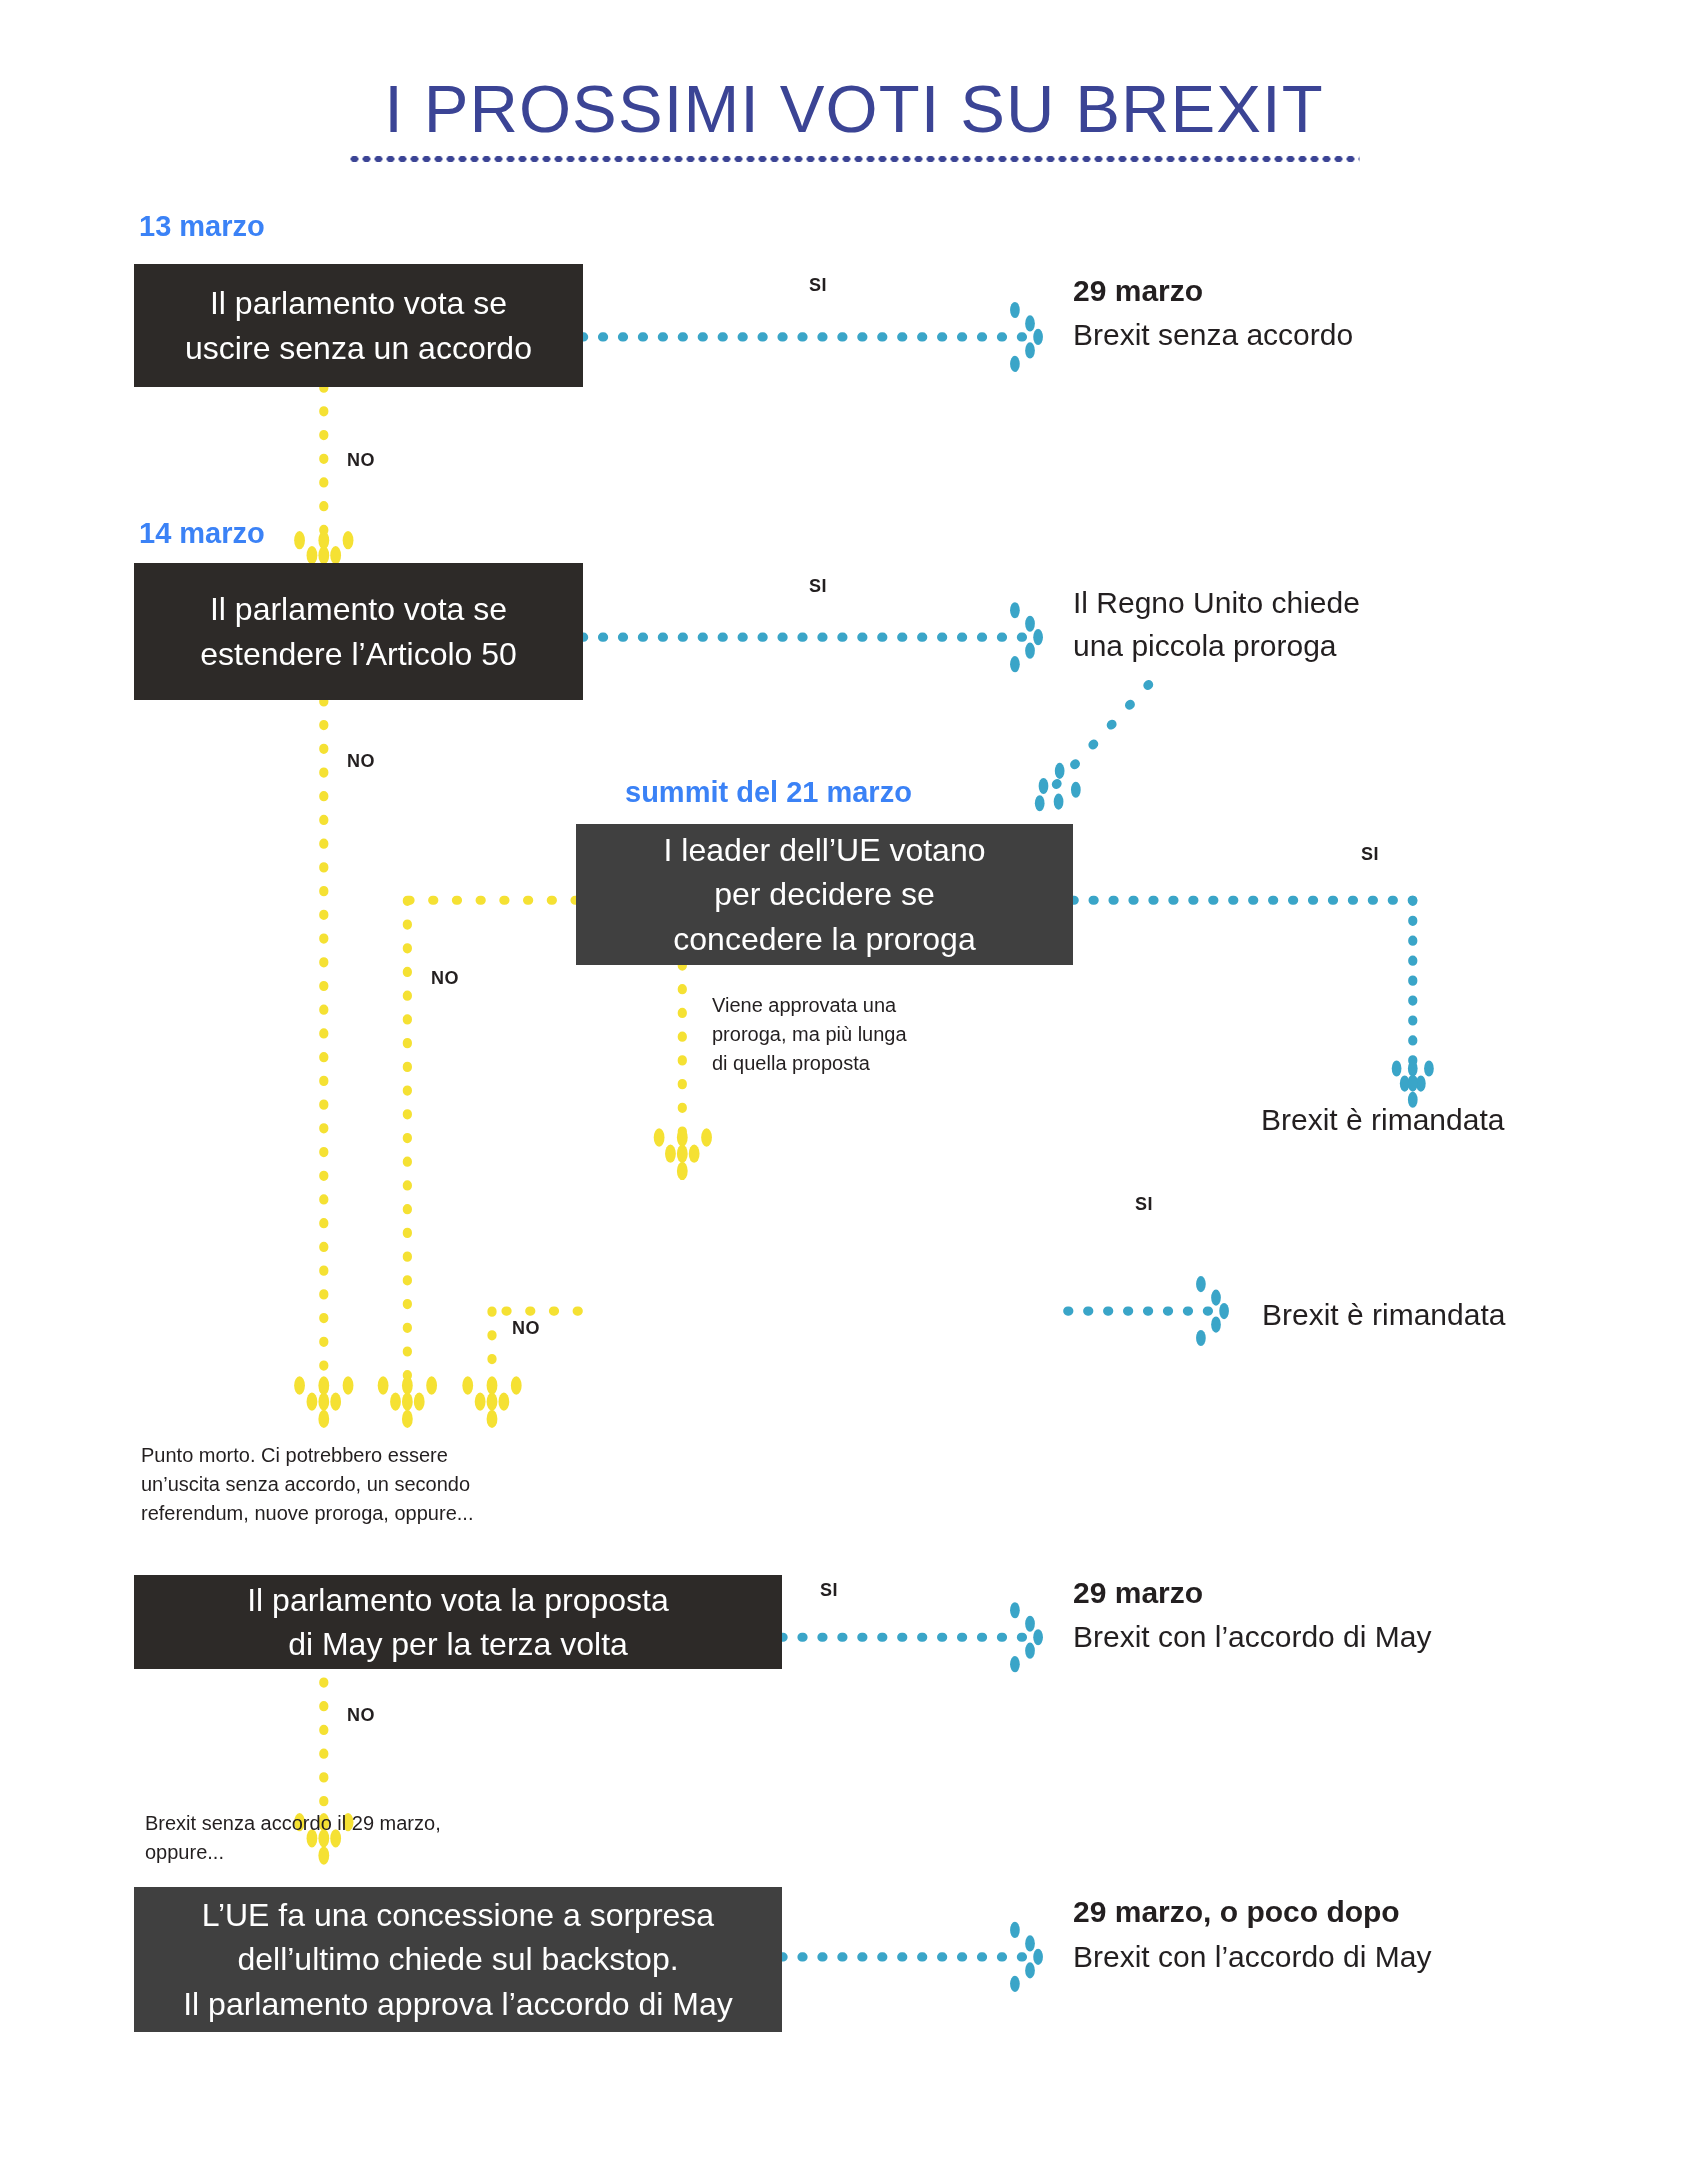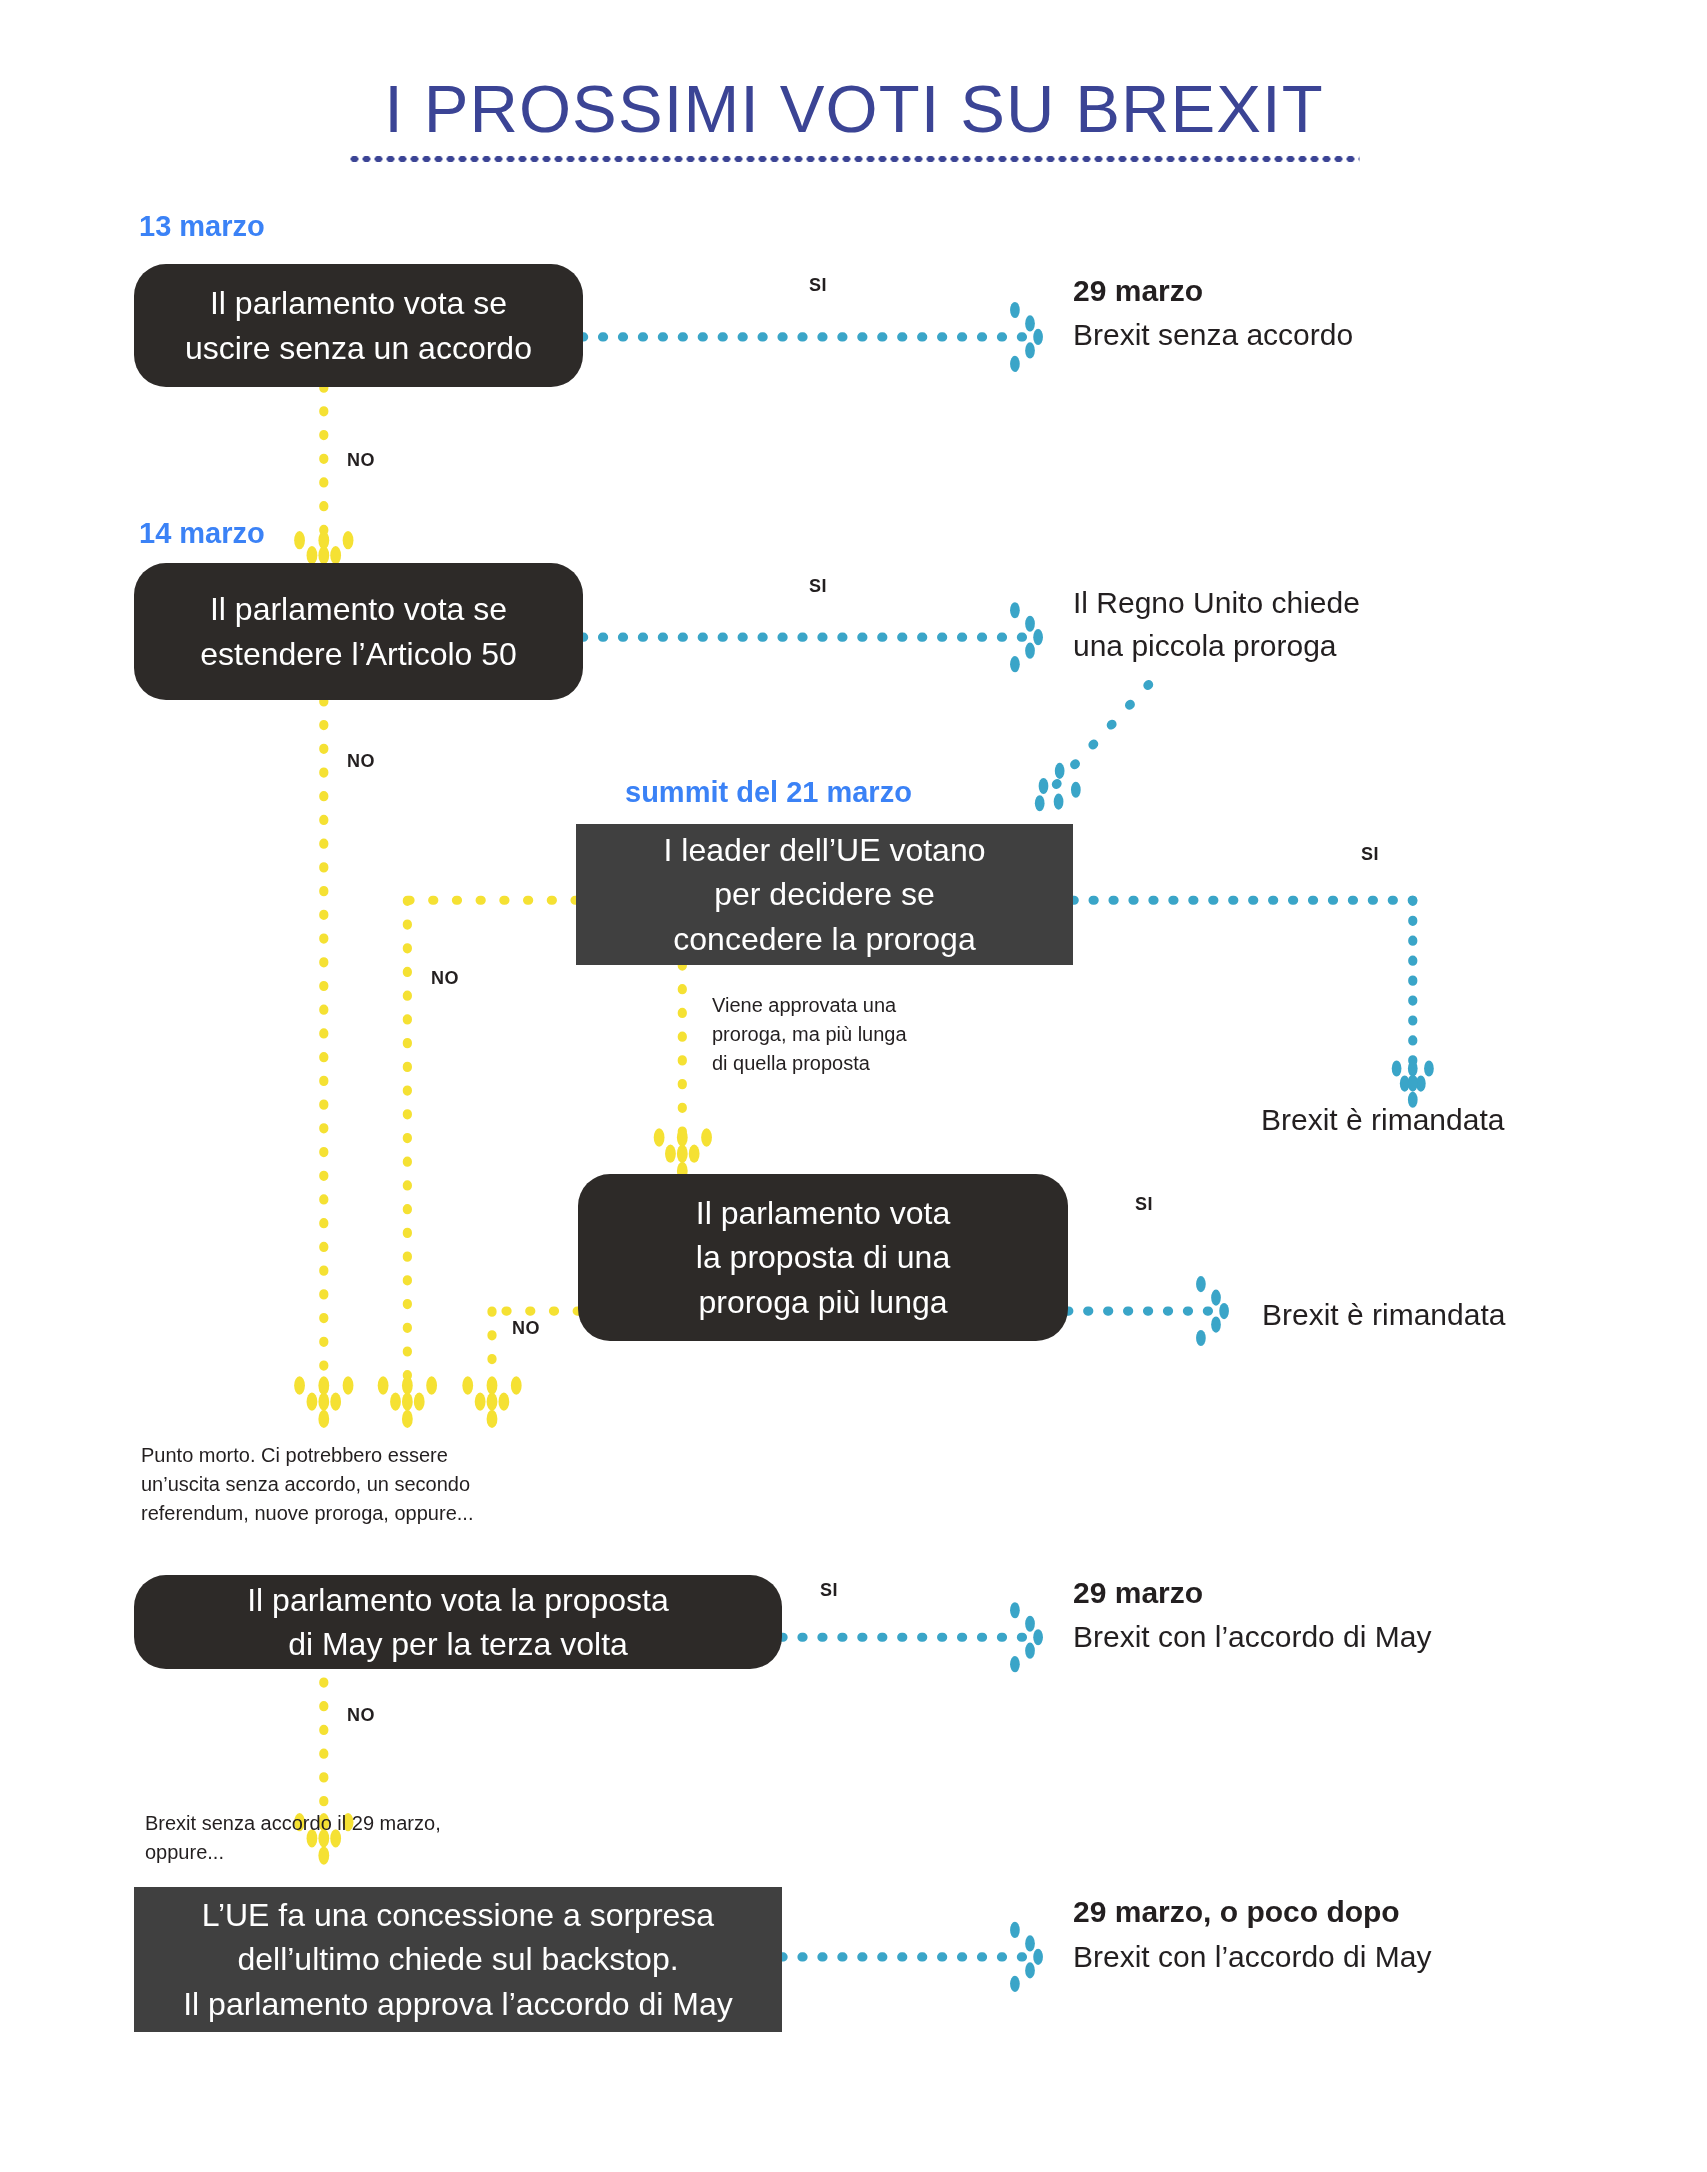--- a/index.html
+++ b/index.html
@@ -21,21 +21,21 @@
     background-image:radial-gradient(#3b4495 45%, transparent 47%);
     background-size:12px 9.7px;background-repeat:repeat-x;
   }
 
   .box{
     position:absolute;box-sizing:border-box;
     display:flex;flex-direction:column;align-items:center;justify-content:center;
     color:#ffffff;font-size:32px;line-height:1.38;text-align:center;
     font-weight:300;
   }
-  .box.dark{background:#2d2a28;border-radius:32px;}
+  .box.dark{background:#2d2a28;}
   .box.blue{background:#404040;}
   .box .ln{display:block;white-space:nowrap;}
 
   .datelabel{
     position:absolute;color:#3b82f6;font-size:29px;font-weight:700;white-space:nowrap;
   }
   .yn{
     position:absolute;color:#231f20;font-size:18px;font-weight:700;letter-spacing:0.5px;
   }
   .outtext{
@@ -264,25 +264,20 @@
   <div class="yn" style="left:1361px;top:844px;">SI</div>
 
   <div class="paratext" style="left:712px;top:991px;">
     <span class="ln">Viene approvata una</span>
     <span class="ln">proroga, ma più lunga</span>
     <span class="ln">di quella proposta</span>
   </div>
 
   <div class="outtext" style="left:1261px;top:1099px;">Brexit è rimandata</div>
 
-  <div class="box dark" style="left:578px;top:1174px;width:490px;height:167px;">
-    <span class="ln">Il parlamento vota</span>
-    <span class="ln">la proposta di una</span>
-    <span class="ln">proroga più lunga</span>
-  </div>
 
   <div class="yn" style="left:512px;top:1318px;">NO</div>
   <div class="yn" style="left:1135px;top:1194px;">SI</div>
   <div class="outtext" style="left:1262px;top:1294px;">Brexit è rimandata</div>
 
   <div class="paratext" style="left:141px;top:1441px;">
     <span class="ln">Punto morto. Ci potrebbero essere</span>
     <span class="ln">un’uscita senza accordo, un secondo</span>
     <span class="ln">referendum, nuove proroga, oppure...</span>
   </div>

